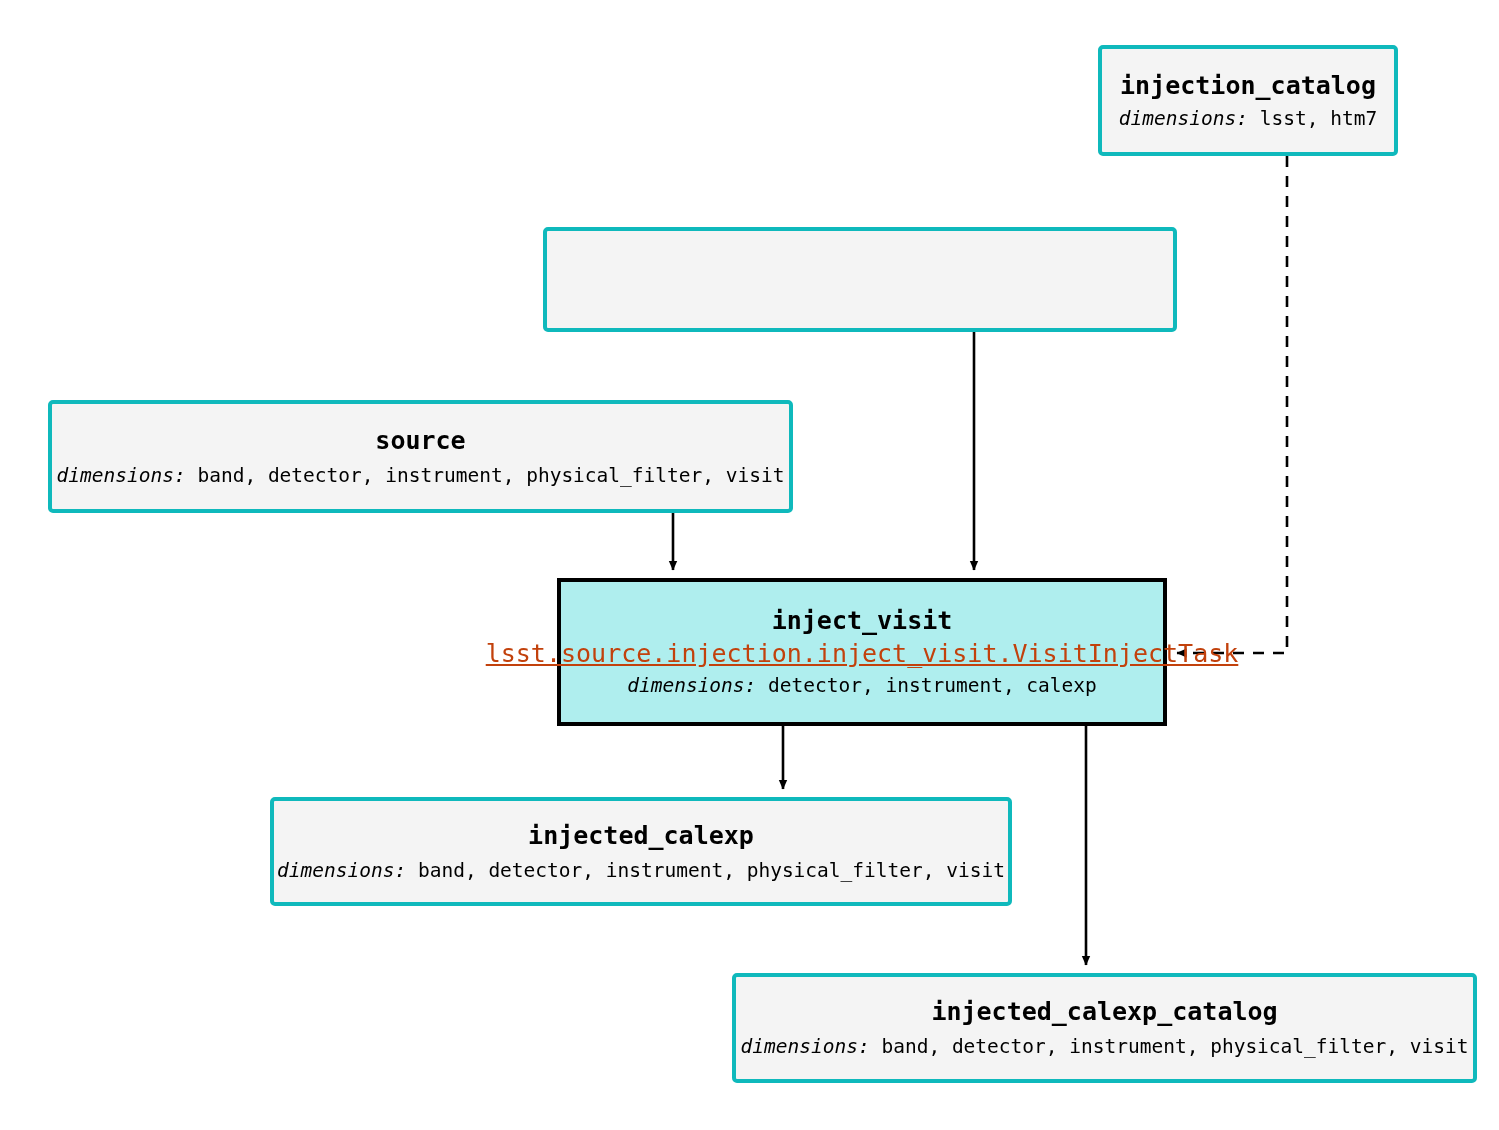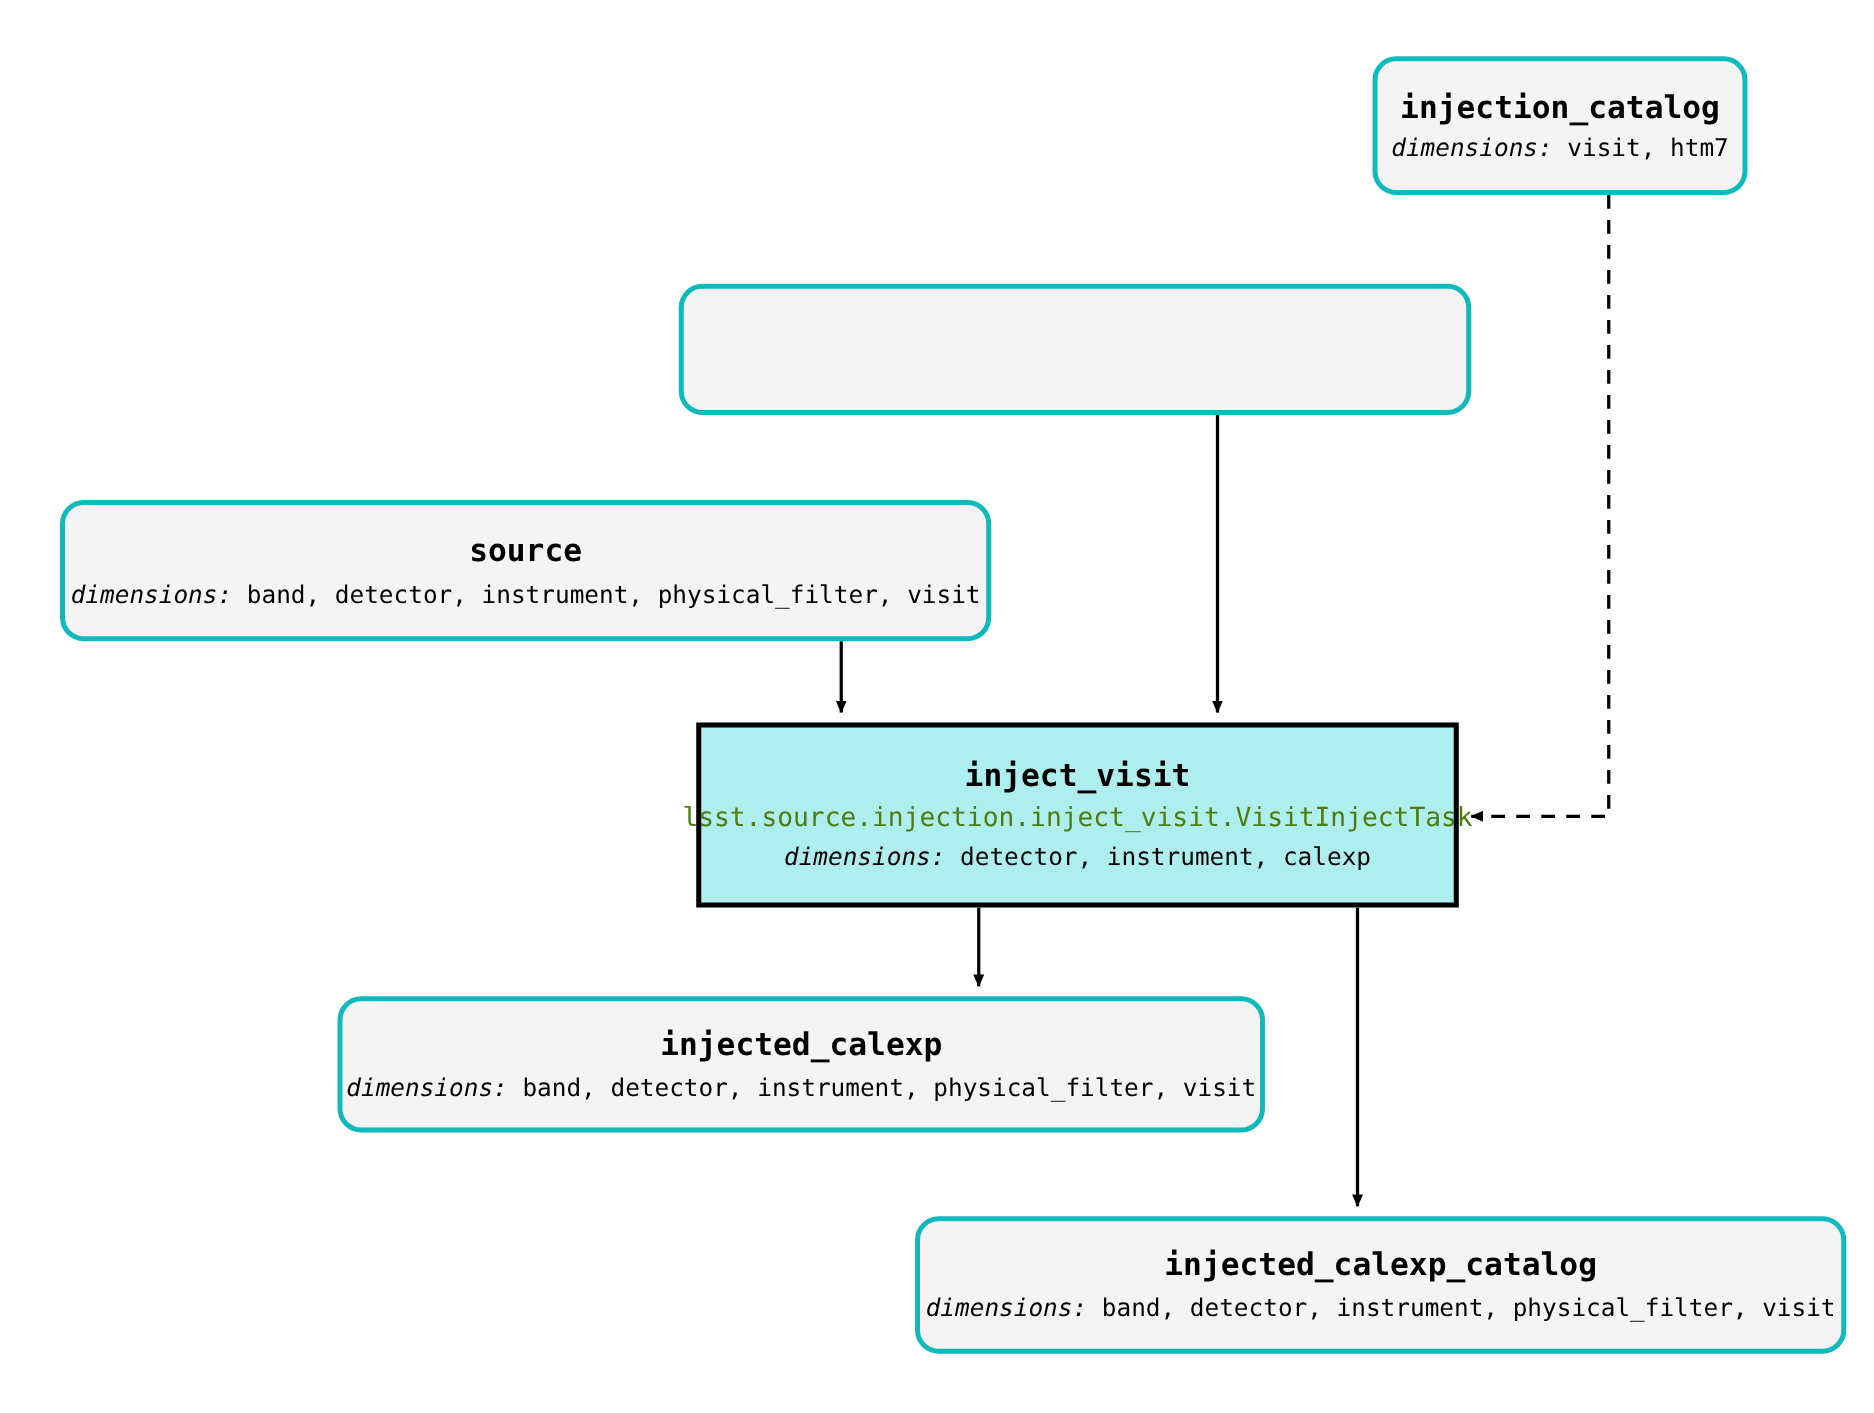--- a/index.html
+++ b/index.html
@@ -31,21 +31,21 @@
     box-sizing: border-box;
     display: flex;
     flex-direction: column;
     align-items: center;
     justify-content: center;
     text-align: center;
   }
   .node.dataset {
     background: #f4f4f4;
     border: 4px solid #0fb9bc;
-    border-radius: 19px;
+    border-radius: 5px;
   }
   .node.task {
     background: #afeeee;
     border: 4px solid #000000;
     border-radius: 0;
   }
   .node-title {
     font-family: "DejaVu Sans Mono", monospace;
     font-weight: bold;
     color: #000000;
@@ -68,24 +68,25 @@
     white-space: nowrap;
   }
   .node-dims .dims-label {
     font-style: italic;
   }
   .node-dims .dims-value {
     font-style: normal;
   }
   .node-classname {
     font-family: "DejaVu Sans Mono", monospace;
-    font-size: 21px;
+    font-size: 25px;
     line-height: 24px;
-    color: #4d7c0f;
+    color: #c2410c;
     white-space: nowrap;
+    text-decoration: underline;
   }
   
   #node-injection_catalog      { left: 1098px; top: 45px;  width: 300px; height: 111px; }
   #node-finalVisitSummary      { left: 543px;  top: 227px; width: 634px; height: 105px; }
   #node-calexp                 { left: 48px;   top: 400px; width: 745px; height: 113px; }
   #node-inject_visit           { left: 557px;  top: 578px; width: 610px; height: 148px; }
   #node-injected_calexp        { left: 270px;  top: 797px; width: 742px; height: 109px; }
   #node-injected_calexp_catalog{ left: 732px;  top: 973px; width: 745px; height: 110px; }
 
   #node-injection_catalog .node-title { margin-bottom: 6px; }
@@ -119,21 +120,21 @@
 
     <path d="M783,726 L783,789" stroke="#000000" stroke-width="2.6" fill="none" marker-end="url(#arrowhead)"></path>
 
     <path d="M1086,726 L1086,965" stroke="#000000" stroke-width="2.6" fill="none" marker-end="url(#arrowhead)"></path>
   </svg>
 
   <div class="node dataset" id="node-injection_catalog">
     <div class="node-title">injection_catalog</div>
     <div class="node-dims">
       <span class="dims-label">dimensions:</span>
-      <span class="dims-value">visit, htm7</span>
+      <span class="dims-value">lsst, htm7</span>
     </div>
   </div>
 
   <div class="node dataset" id="node-finalVisitSummary">
   </div>
 
   <div class="node dataset" id="node-calexp">
     <div class="node-title">source</div>
     <div class="node-dims">
       <span class="dims-label">dimensions:</span>

